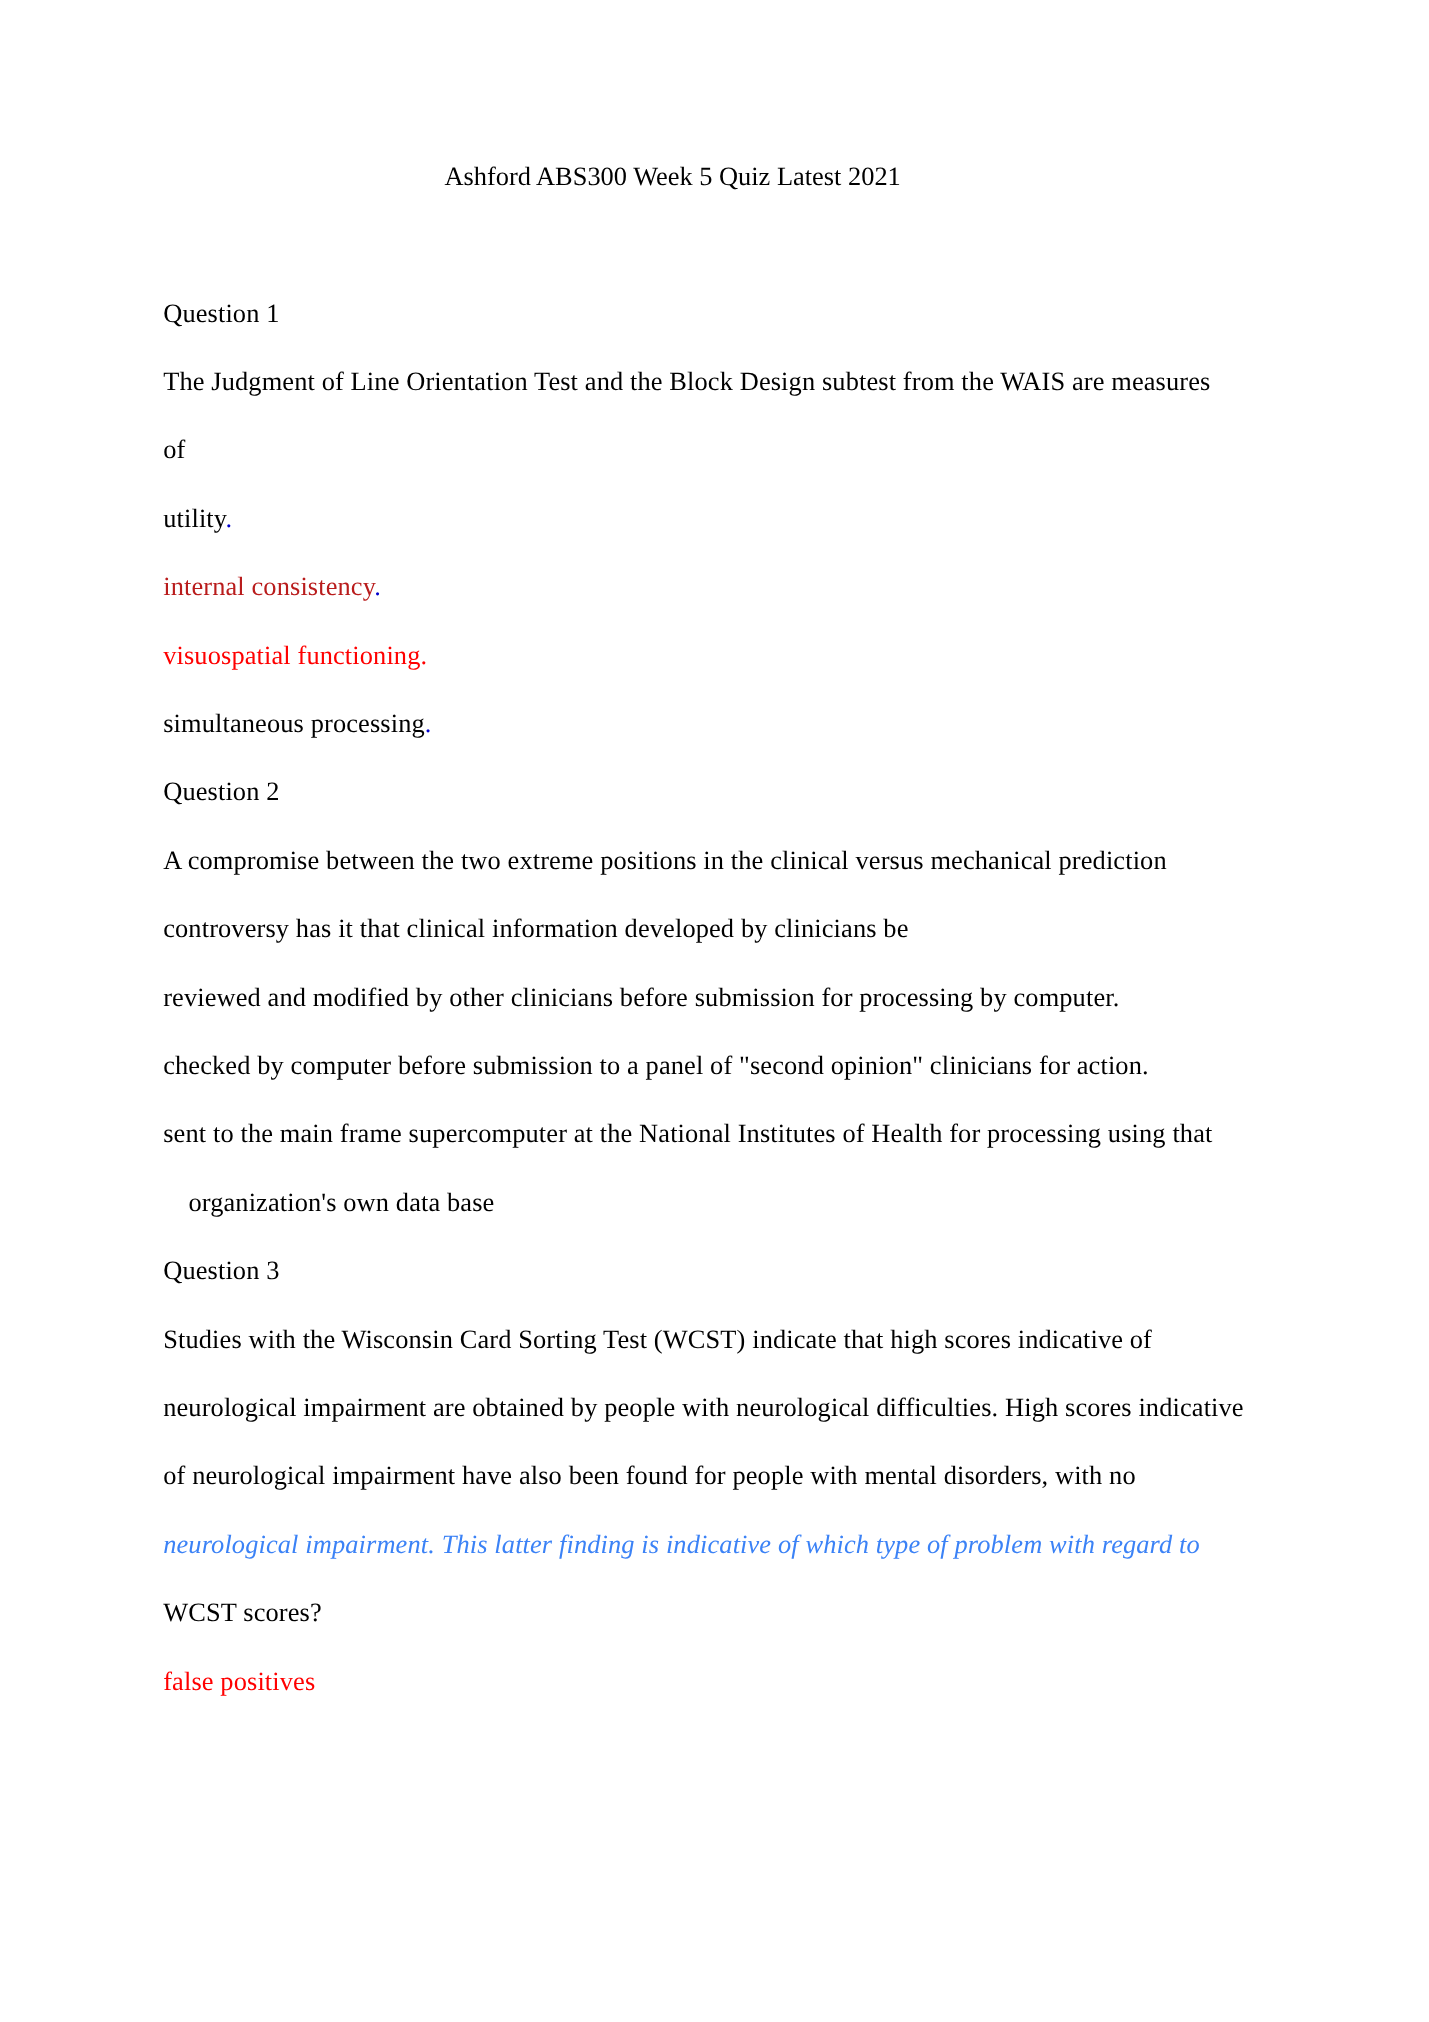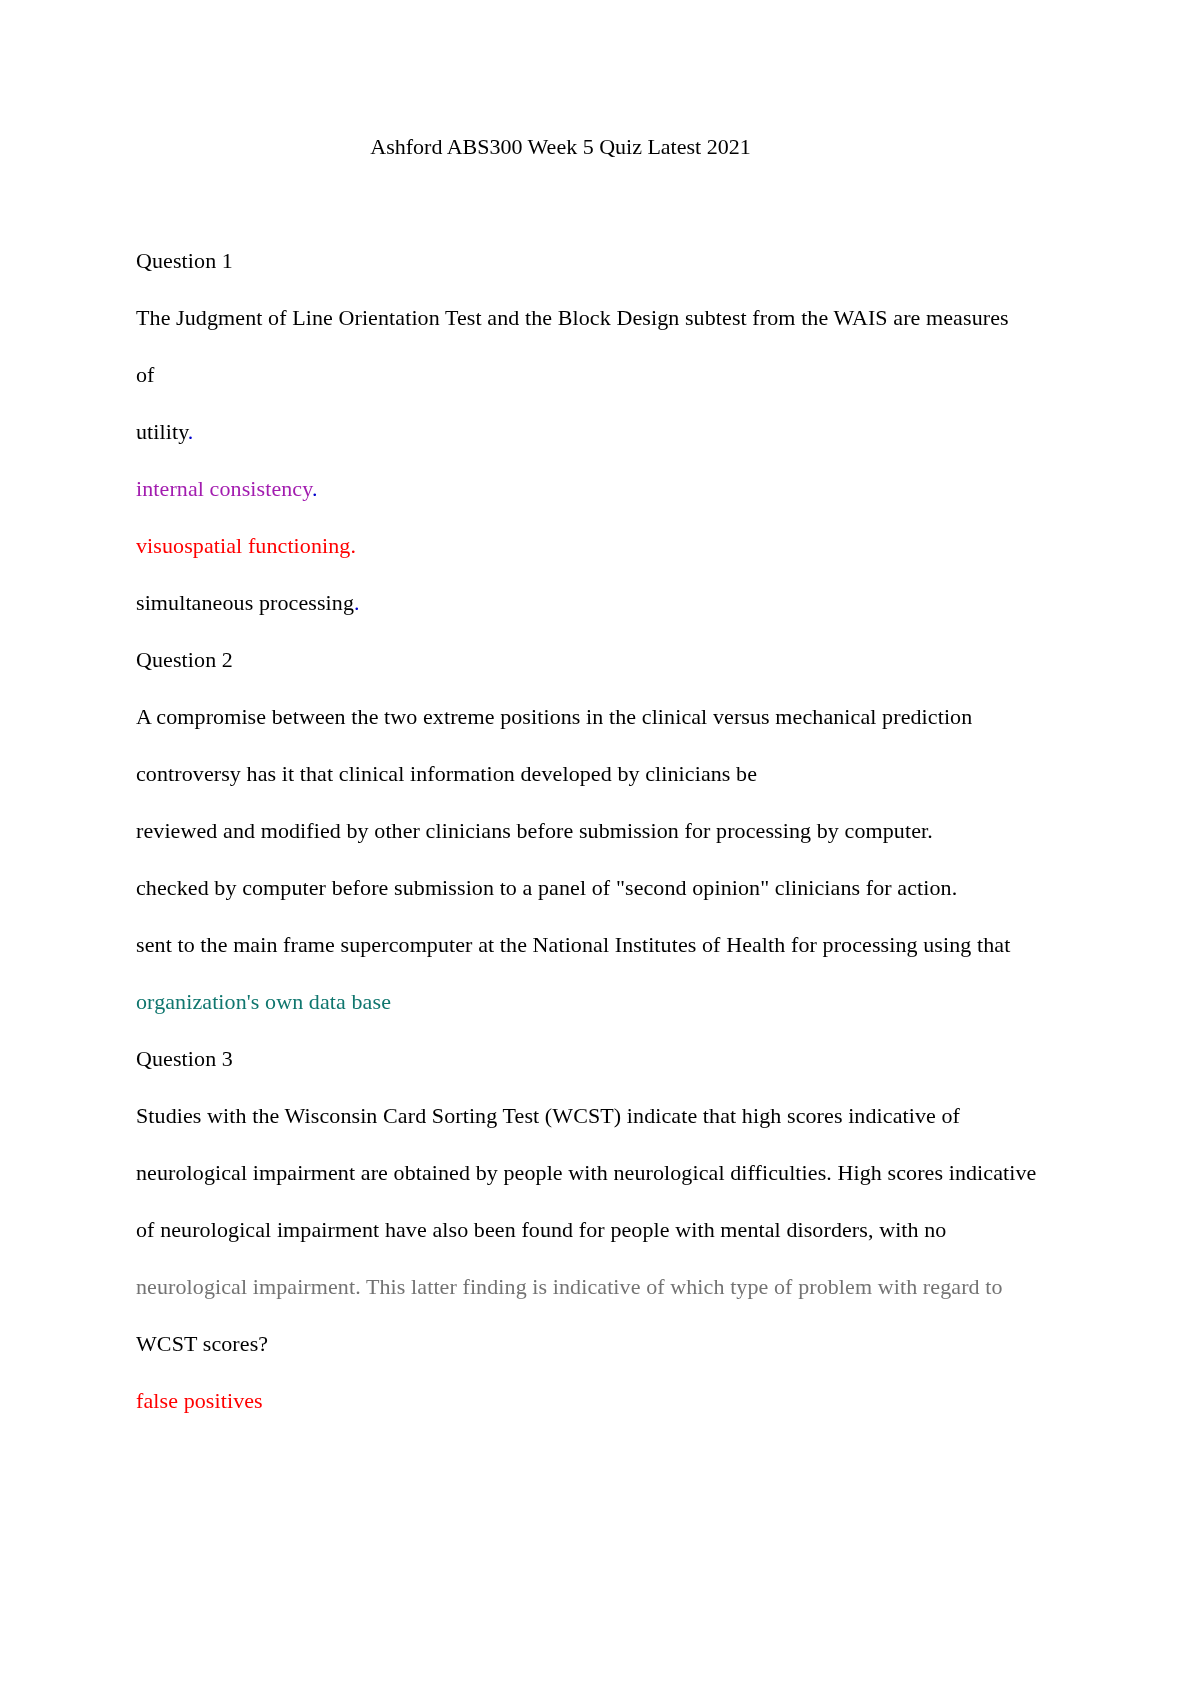--- a/index.html
+++ b/index.html
@@ -47,31 +47,31 @@
 <body>
 
 <div class="page">
   <div class="title-line">Ashford ABS300 Week 5 Quiz Latest 2021</div>
   <div class="blank-line"></div>
   <div>
       <div class="line"><span style="color: rgb(0, 0, 0);">Question 1</span></div>
       <div class="line"><span style="color: rgb(0, 0, 0);">The Judgment of Line Orientation Test and the Block Design subtest from the WAIS are measures</span></div>
       <div class="line"><span style="color: rgb(0, 0, 0);">of</span></div>
       <div class="line"><span style="color: rgb(0, 0, 0);">utility</span><span style="color: rgb(0, 0, 205);">.</span></div>
-      <div class="line"><span style="color: #a21caf;">internal consistency</span><span style="color: rgb(0, 0, 205);">.</span></div>
+      <div class="line"><span style="color: #b91c1c;">internal consistency</span><span style="color: rgb(0, 0, 205);">.</span></div>
       <div class="line"><span style="color: rgb(255, 0, 0);">visuospatial functioning.</span></div>
       <div class="line"><span style="color: rgb(0, 0, 0);">simultaneous processing</span><span style="color: rgb(0, 0, 205);">.</span></div>
       <div class="line"><span style="color: rgb(0, 0, 0);">Question 2</span></div>
       <div class="line"><span style="color: rgb(0, 0, 0);">A compromise between the two extreme positions in the clinical versus mechanical prediction</span></div>
       <div class="line"><span style="color: rgb(0, 0, 0); text-align: center;">controversy has it that clinical information developed by clinicians be</span></div>
       <div class="line"><span style="color: rgb(0, 0, 0);">reviewed and modified by other clinicians before submission for processing by computer.</span></div>
       <div class="line"><span style="color: rgb(0, 0, 0);">checked by computer before submission to a panel of "second opinion" clinicians for action.</span></div>
       <div class="line"><span style="color: rgb(0, 0, 0);">sent to the main frame supercomputer at the National Institutes of Health for processing using that</span></div>
-      <div class="line"><span style="color: #0f766e;">organization's own data base</span></div>
+      <div class="line"><span style="color: #000000; margin-left: 21px;">organization's own data base</span></div>
       <div class="line"><span style="color: rgb(0, 0, 0);">Question 3</span></div>
       <div class="line"><span style="color: rgb(0, 0, 0);">Studies with the Wisconsin Card Sorting Test (WCST) indicate that high scores indicative of</span></div>
       <div class="line"><span style="color: rgb(0, 0, 0);">neurological impairment are obtained by people with neurological difficulties. High scores indicative</span></div>
       <div class="line"><span style="color: rgb(0, 0, 0);">of neurological impairment have also been found for people with mental disorders, with no</span></div>
-      <div class="line"><span style="color: #737373;">neurological impairment. This latter finding is indicative of which type of problem with regard to</span></div>
+      <div class="line"><span style="color: #3b82f6; font-style: italic;">neurological impairment. This latter finding is indicative of which type of problem with regard to</span></div>
       <div class="line"><span style="color: rgb(0, 0, 0);">WCST scores?</span></div>
       <div class="line"><span style="color: rgb(255, 0, 0);">false positives</span></div>
     </div>
 </div>
 
 </body></html>

